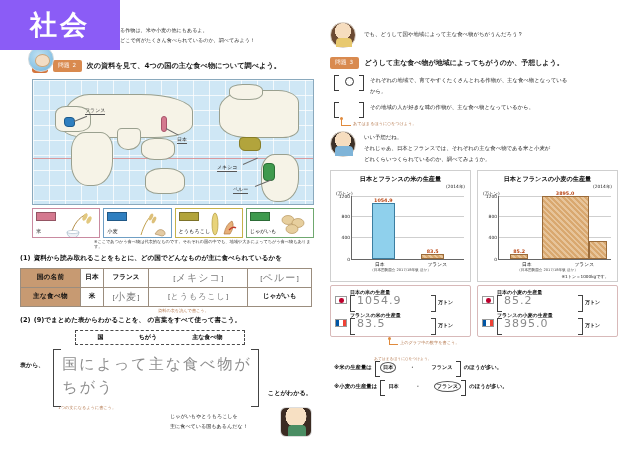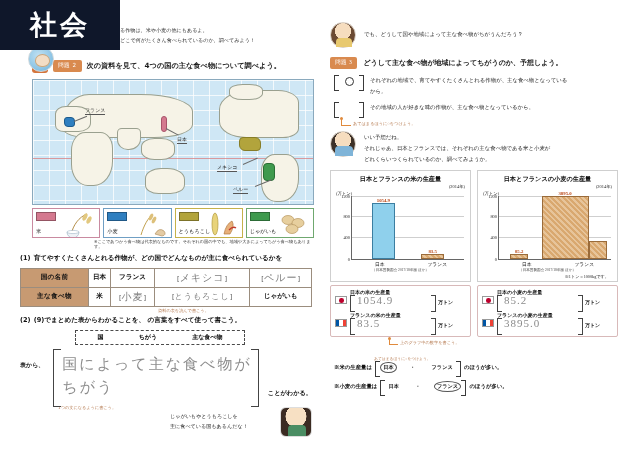--- a/index.html
+++ b/index.html
@@ -5,27 +5,27 @@
   * { box-sizing: border-box; margin: 0; padding: 0; }
   body {
     width: 630px; height: 473px;
     background: #ffffff;
     font-family: "DejaVu Sans", "Liberation Sans", sans-serif;
     overflow: hidden;
     position: relative;
   }
   .page { position: absolute; inset: 0; display: flex; }
   .col-left { width: 320px; position: relative; padding: 6px 8px 0 8px; }
-  .col-right { width: 310px; position: relative; padding: 22px 0 0 6px; font-family: Liberation Serif, serif; }
+  .col-right { width: 310px; position: relative; padding: 22px 0 0 6px; }
 
   
   .subject-tab {
     position: absolute; left: 0; top: 0;
     width: 120px; height: 50px;
-    background: #0f172a;
+    background: #8b5cf6;
     color: #ffffff;
     display: flex; align-items: center; justify-content: center;
     font-size: 27px; font-weight: bold; letter-spacing: 3px;
     z-index: 40;
   }
 
   
   .intro-lines { position: absolute; left: 120px; top: 26px; width: 196px; }
   .intro-lines div { font-size: 5.1px; color: #2b2b2b; line-height: 1.9; white-space: nowrap; }
 
@@ -88,21 +88,21 @@
   .fc-potato{ border-color:#6fa86f; }
   .food-note { margin: 1px 0 0 86px; font-size: 4.2px; color:#333; }
 
   
   .q-block { margin: 4px 0 0 12px; width: 296px; }
   .q-head { font-size: 6.6px; color:#111; line-height:1.75; font-weight:bold; }
   .q-head .num { margin-right: 3px; }
 
   table.answer-table { margin: 3px 0 0 12px; border-collapse: collapse; width: 292px; }
   table.answer-table td { border: .8px solid #9b8d7e; height: 19px; text-align:center; font-size:6.6px; font-weight:bold; color:#111; }
-  td.row-head { background:#c79a72; color:#fff; width:68px; font-size:5.4px; letter-spacing:.3px; }
+  td.row-head { background:#c79a72; color:#fff; width:60px; font-size:5.4px; letter-spacing:.3px; }
   .hand {
     font-family: "DejaVu Sans", "Liberation Sans", sans-serif;
     color:#7d7d7d; font-size:10px; font-weight:normal; letter-spacing:1px;
   }
   .hand-brk { color:#555; font-weight:normal; }
 
   .tiny-note { font-size:4.2px; color:#b5794f; }
   .pin-line { position:absolute; background:#e08a3c; }
   .pin-dot { position:absolute; width:3px; height:3px; border-radius:50%; background:#e08a3c; }
 
@@ -324,21 +324,21 @@
           <ellipse cx="11" cy="9" rx="6" ry="4.5" fill="#e7cf9e" stroke="#b8975f" stroke-width=".7"></ellipse>
           <ellipse cx="21" cy="12" rx="6" ry="4.5" fill="#e7cf9e" stroke="#b8975f" stroke-width=".7"></ellipse>
           <ellipse cx="15" cy="18" rx="6" ry="4.5" fill="#e7cf9e" stroke="#b8975f" stroke-width=".7"></ellipse>
         </svg>
       </div>
     </div>
     <div class="food-note">※ここであつかう食べ物は代表的なものです。それぞれの国の中でも、地域や大きによってちがう食べ物もあります。</div>
 
     <div class="q-block">
       <div class="q-head">
-        <span class="num">(1)</span><span>育てやすくたくさんとれる作物が、どの国でどんなものが主に食べられているかを</span>
+        <span class="num">(1)</span><span>資料から読み取れることをもとに、どの国でどんなものが主に食べられているかを</span>
       </div>
     </div>
 
     <table class="answer-table">
       <tbody>
           <tr>
         <td class="row-head">国の名前</td>
         <td>日本</td>
         <td>フランス</td>
         <td>

